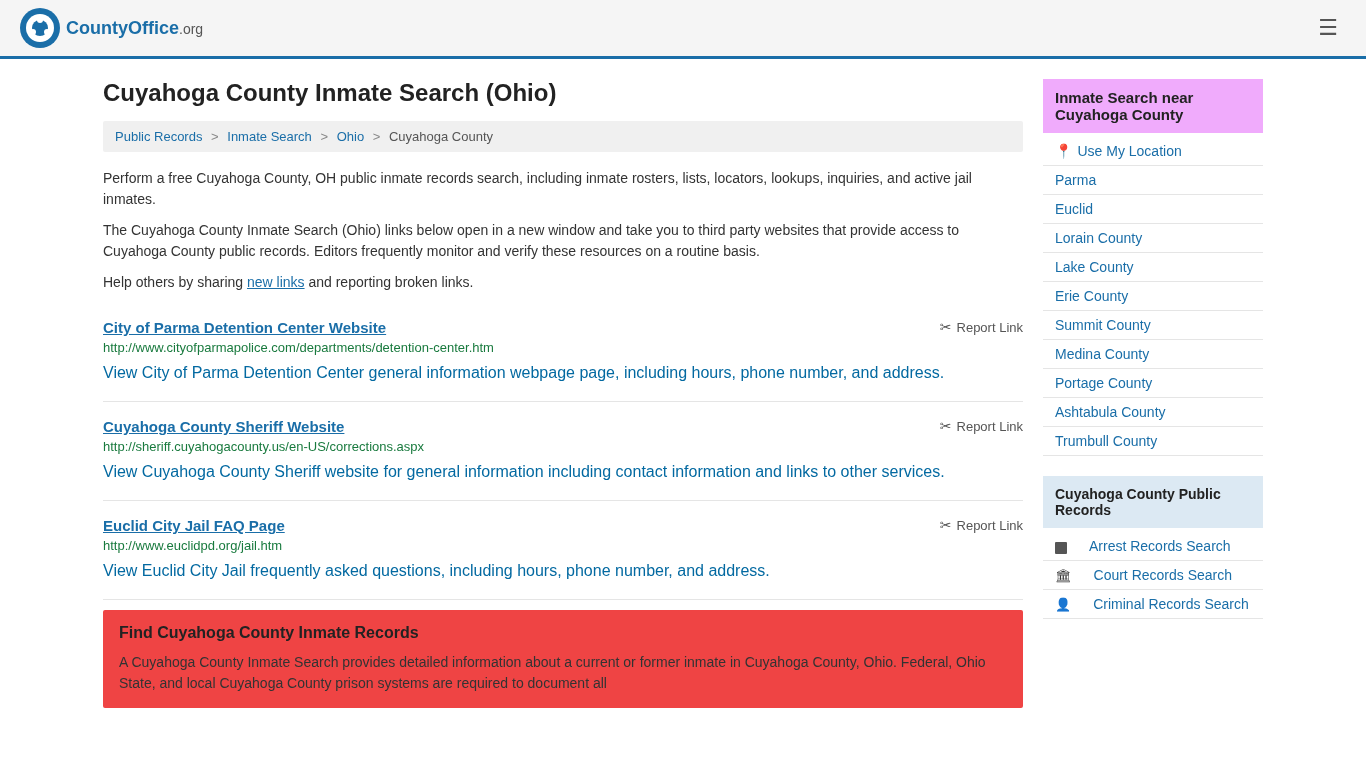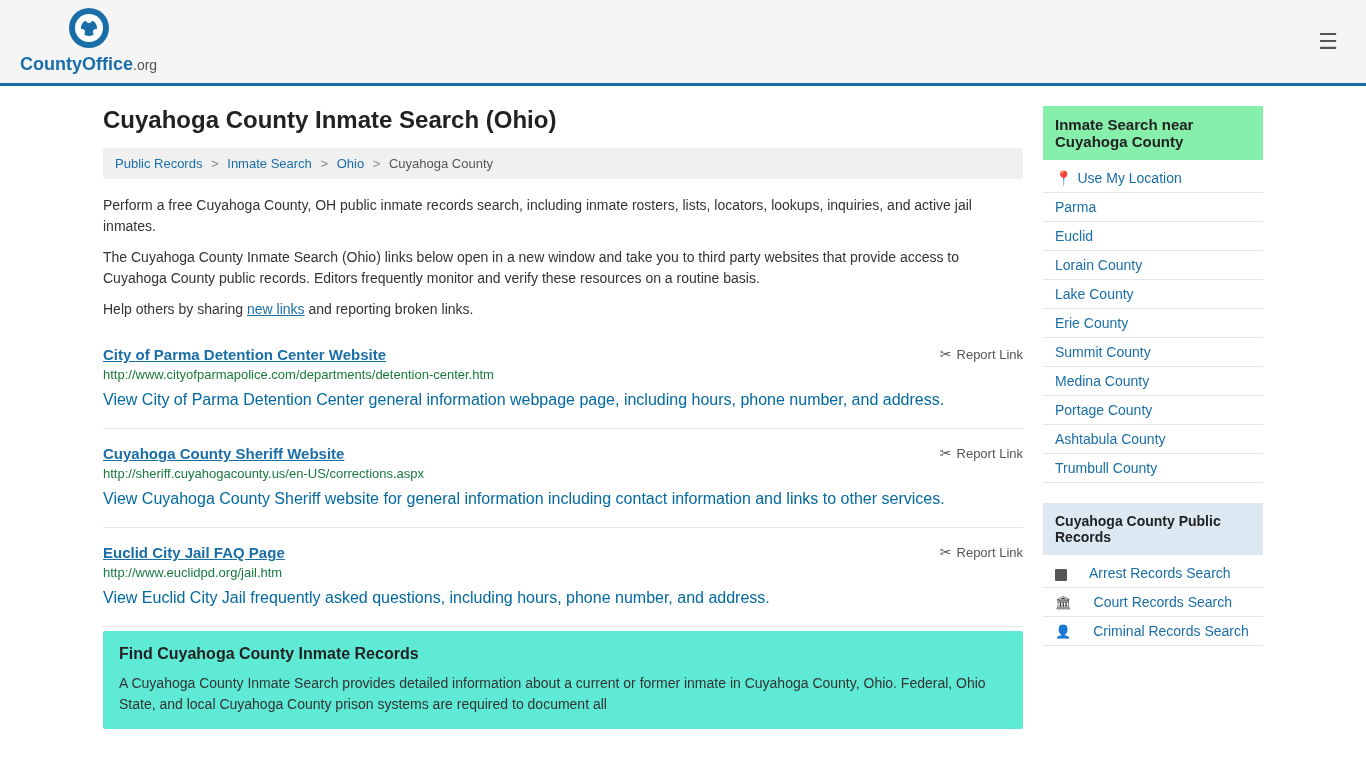--- a/index.html
+++ b/index.html
@@ -11,21 +11,20 @@
       border-bottom: 3px solid #1a6ea8;
       padding: 8px 20px;
       display: flex;
       align-items: center;
       justify-content: space-between;
     }
     .logo-area {
       display: flex;
       align-items: center;
       gap: 6px;
-      flex-direction: column;
     }
     .logo-icon {
       width: 40px;
       height: 40px;
     }
     .search-area {
       display: flex;
       align-items: center;
       gap: 8px;
       flex: 1;
@@ -144,23 +143,23 @@
       margin-bottom: 6px;
     }
     .result-desc {
       font-size: 16px;
       color: #0369a1;
       line-height: 1.5;
     }
 
     
     .find-section {
-      background: #5eead4;
+      background: #ef4444;
       padding: 14px 16px;
-      margin-top: 4px;
+      margin-top: 10px;
       border-radius: 2px;
     }
     .find-section h2 {
       font-size: 16px;
       font-weight: bold;
       color: #222;
       margin-bottom: 10px;
     }
     .find-section p {
       font-size: 14px;
@@ -170,21 +169,21 @@
 
     
     .sidebar {
       width: 220px;
       flex-shrink: 0;
     }
     .sidebar-section {
       margin-bottom: 20px;
     }
     .sidebar-header {
-      background: #86efac;
+      background: #f0abfc;
       padding: 10px 12px;
       font-size: 15px;
       font-weight: bold;
       color: #222;
       margin-bottom: 4px;
     }
     .sidebar-list {
       list-style: none;
       padding: 0;
     }

